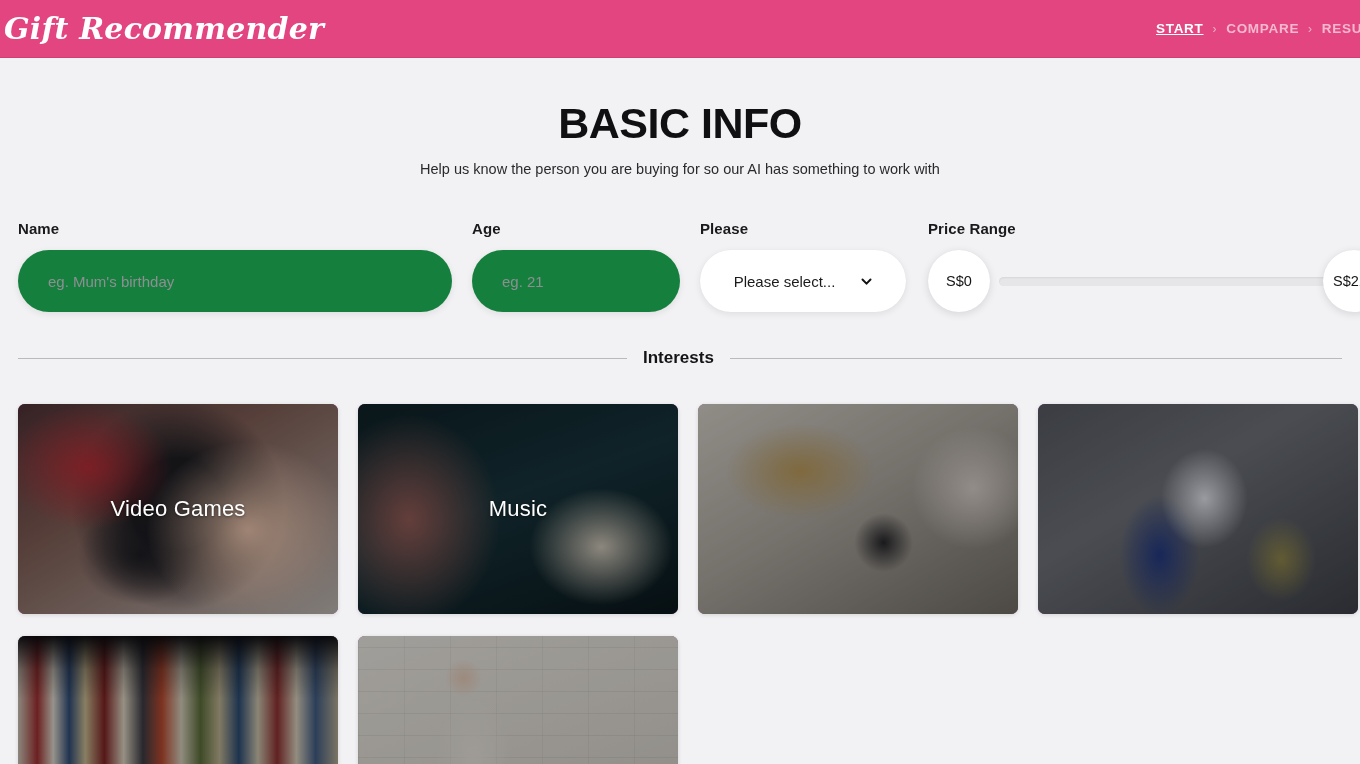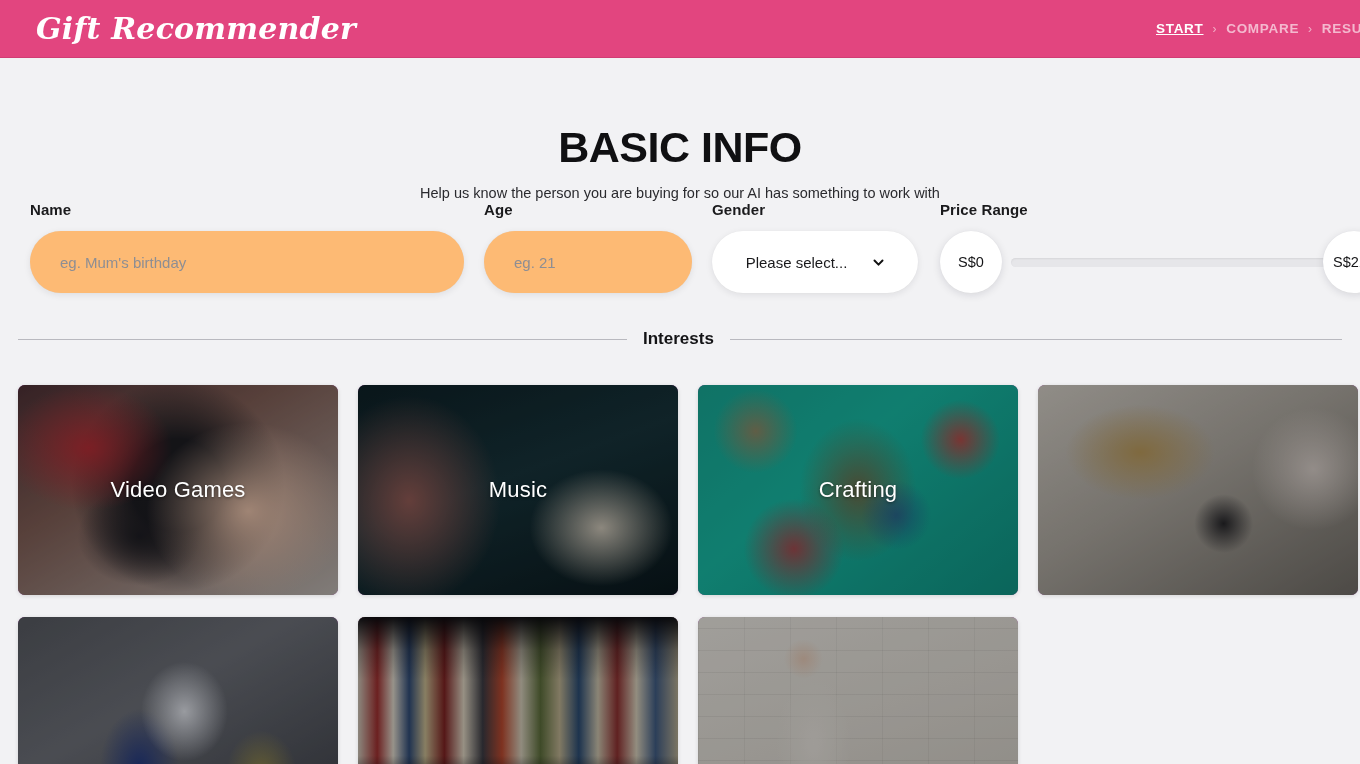--- a/index.html
+++ b/index.html
@@ -18,21 +18,21 @@
   }
 
   
   .site-header {
     height: 58px;
     background: #e2457f;
     border-bottom: 1px solid #d13d74;
     display: flex;
     align-items: center;
     justify-content: space-between;
-    padding: 0 0 0 36px;
+    padding: 0 0 0 4px;
     position: relative;
   }
 
   .brand {
     font-family: "DejaVu Serif", serif;
     font-style: italic;
     font-weight: bold;
     font-size: 30px;
     color: #ffffff;
     letter-spacing: 0.2px;
@@ -58,56 +58,57 @@
   .crumb.active { color: #ffffff; text-decoration: underline; }
   .crumb-sep {
     color: rgba(255,255,255,0.55);
     font-size: 12px;
     font-weight: normal;
   }
 
   
   .page-head {
     text-align: center;
-    padding-top: 66px;
+    padding-top: 42px;
   }
   .page-title {
     font-size: 43px;
     font-weight: bold;
     letter-spacing: -0.5px;
     color: #101012;
     line-height: 1.08;
   }
   .page-sub {
     margin-top: 15px;
     font-size: 14.5px;
     color: #2a2a2e;
   }
 
   
   .form-row {
-    padding: 0 18px 0 30px;
+    margin-top: 43px;
+    padding: 0 18px 0 18px;
     display: flex;
     align-items: flex-start;
     position: relative;
     height: 110px;
   }
 
   .field { position: relative; }
   .field-label {
     font-size: 15px;
     font-weight: bold;
     color: #1a1a1c;
     margin-bottom: 13px;
     display: block;
     letter-spacing: 0.1px;
   }
 
   .pill {
-    background: #fdba74;
+    background: #15803d;
     border: none;
     border-radius: 44px;
     height: 62px;
     box-shadow: 0 2px 7px rgba(20,20,40,0.085), 0 0 1px rgba(0,0,0,0.06);
     font-size: 15px;
     font-family: "Liberation Sans", sans-serif;
     color: #1a1a1c;
     padding: 0 30px;
     outline: none;
   }
@@ -338,21 +339,21 @@
     <label class="field-label">Name</label>
     <input class="pill" type="text" placeholder="eg. Mum's birthday" style="">
   </div>
 
   <div class="field field-age">
     <label class="field-label">Age</label>
     <input class="pill" type="text" placeholder="eg. 21" style="">
   </div>
 
   <div class="field field-gender">
-    <label class="field-label">Gender</label>
+    <label class="field-label">Please</label>
     <div class="select-wrap">
       <div class="select-pill">
         <span>Please select...</span>
         <svg class="chev" viewBox="0 0 12 12">
           <path d="M1.6 3.8 L6 8.4 L10.4 3.8" fill="none" stroke="#111" stroke-width="2.1" stroke-linecap="round" stroke-linejoin="round"></path>
         </svg>
       </div>
     </div>
   </div>
 
@@ -378,25 +379,20 @@
       <div class="card-art art-videogames"></div>
       <div class="card-shade"></div>
       <div class="card-label">Video Games</div>
     </div>
     <div class="card">
       <div class="card-art art-music"></div>
       <div class="card-shade"></div>
       <div class="card-label">Music</div>
     </div>
     <div class="card">
-      <div class="card-art art-crafting"></div>
-      <div class="card-shade"></div>
-      <div class="card-label">Crafting</div>
-    </div>
-    <div class="card">
       <div class="card-art art-travel"></div>
       <div class="card-shade"></div>
       <div class="card-label"></div>
     </div>
     <div class="card">
       <div class="card-art art-sports"></div>
       <div class="card-shade"></div>
       <div class="card-label"></div>
     </div>
     <div class="card">

